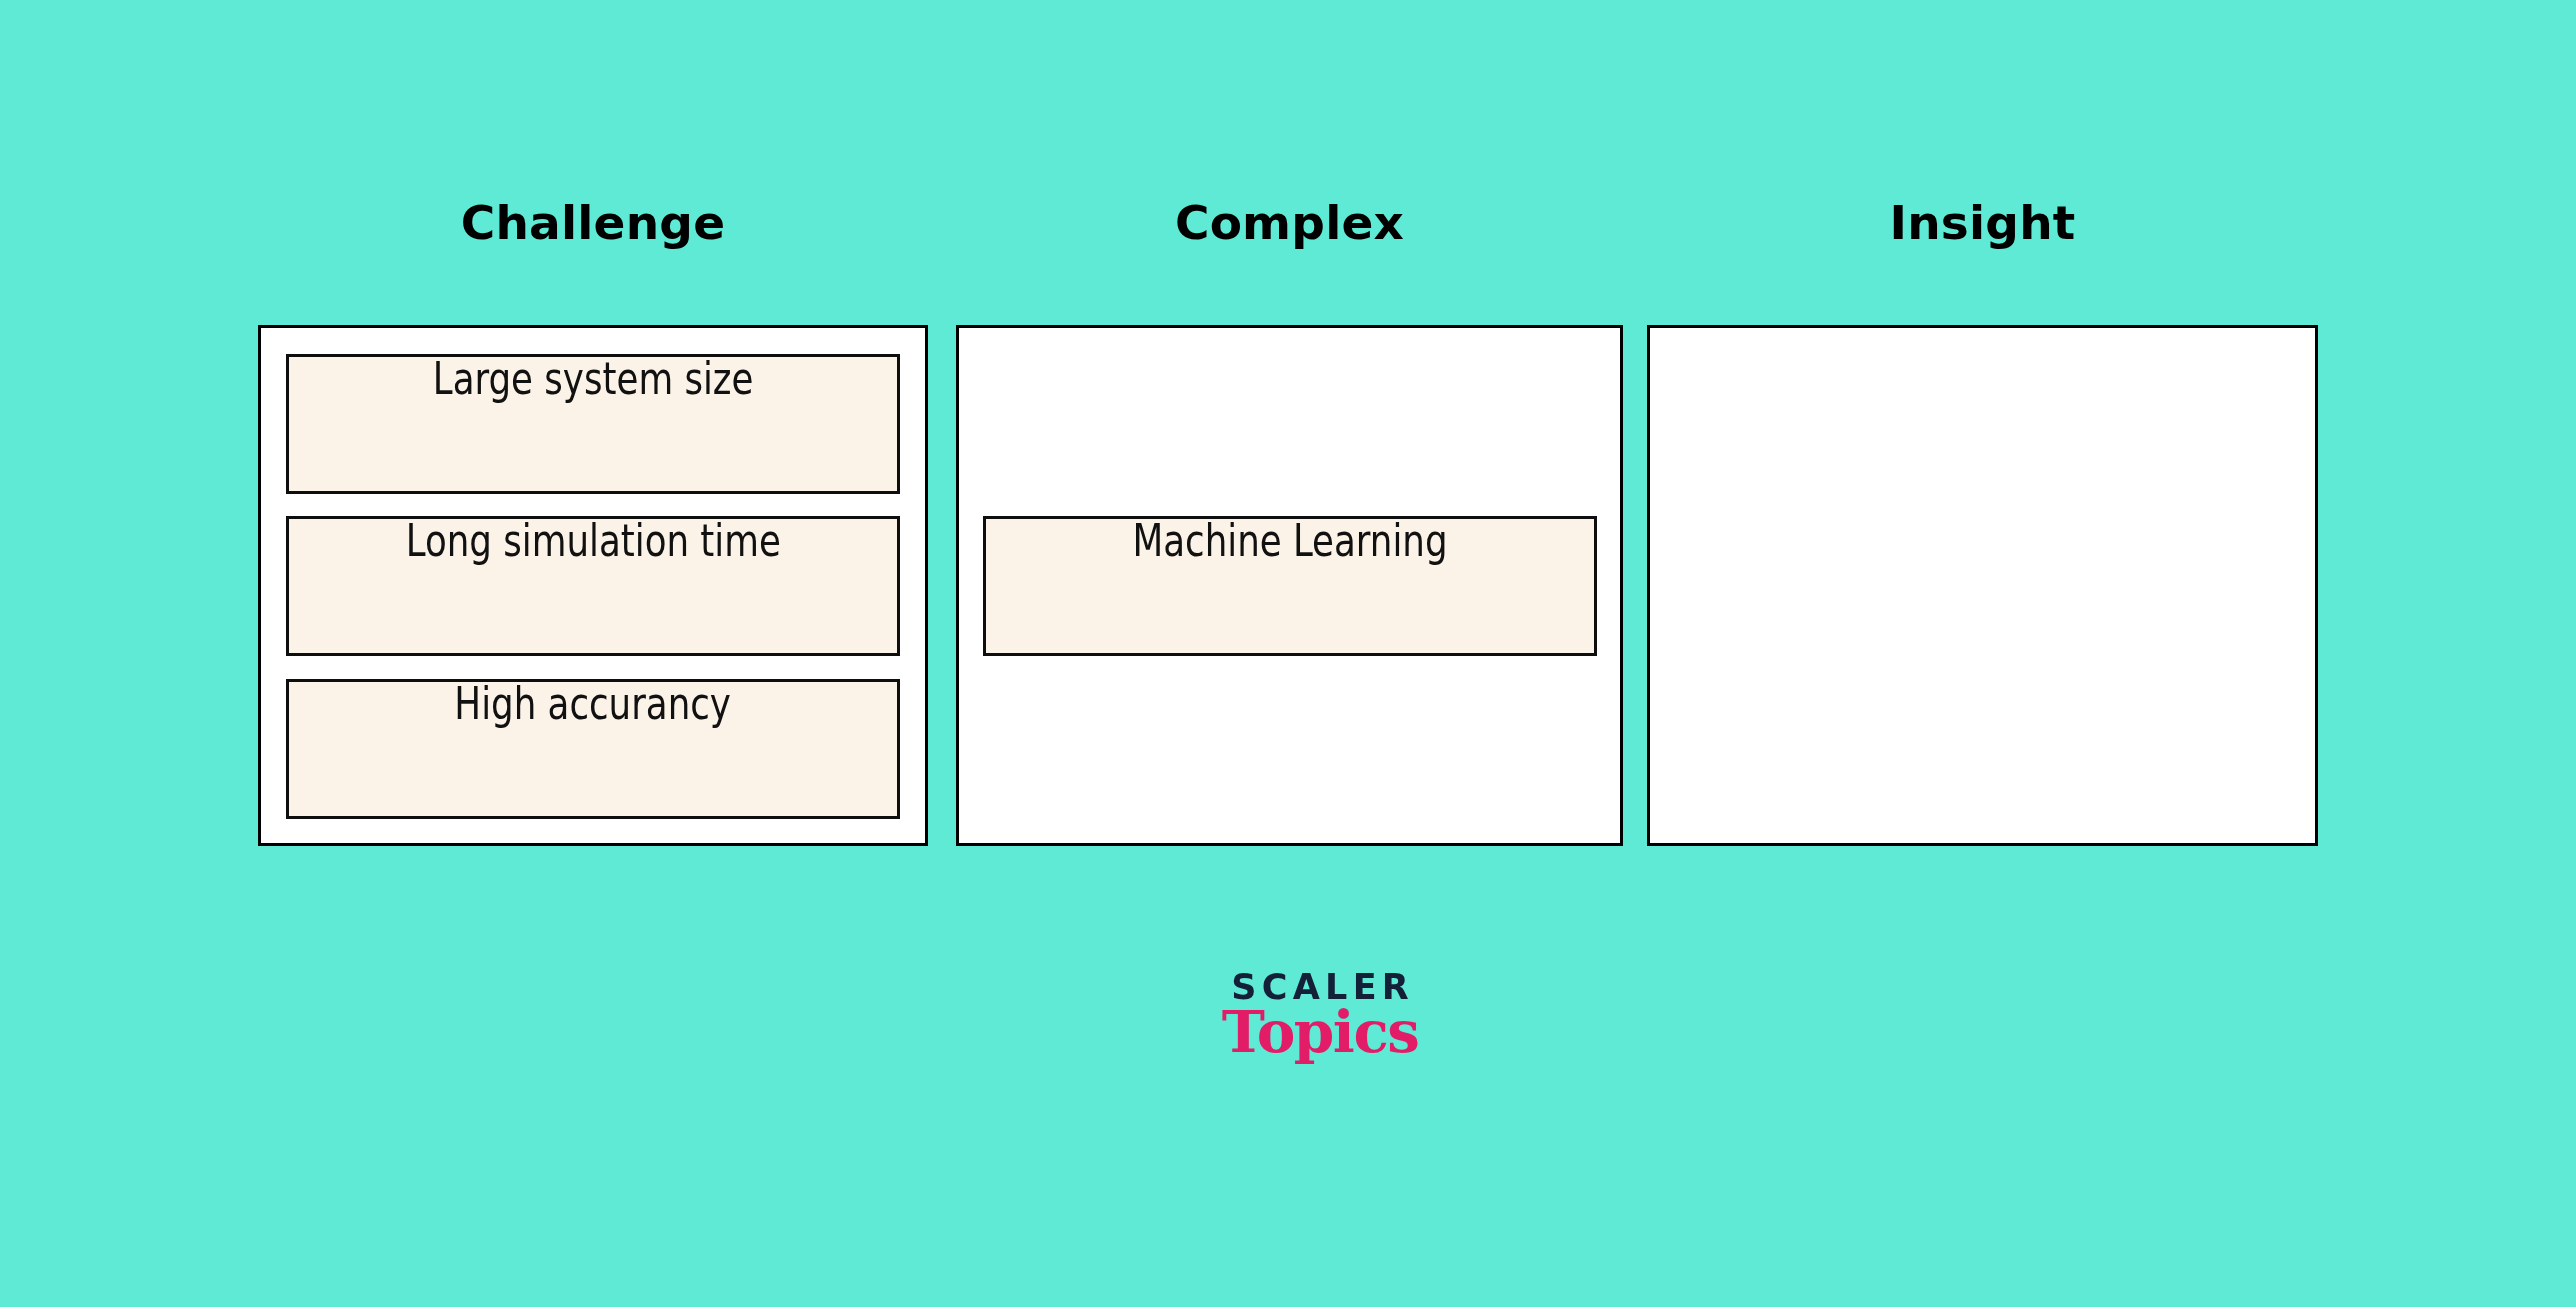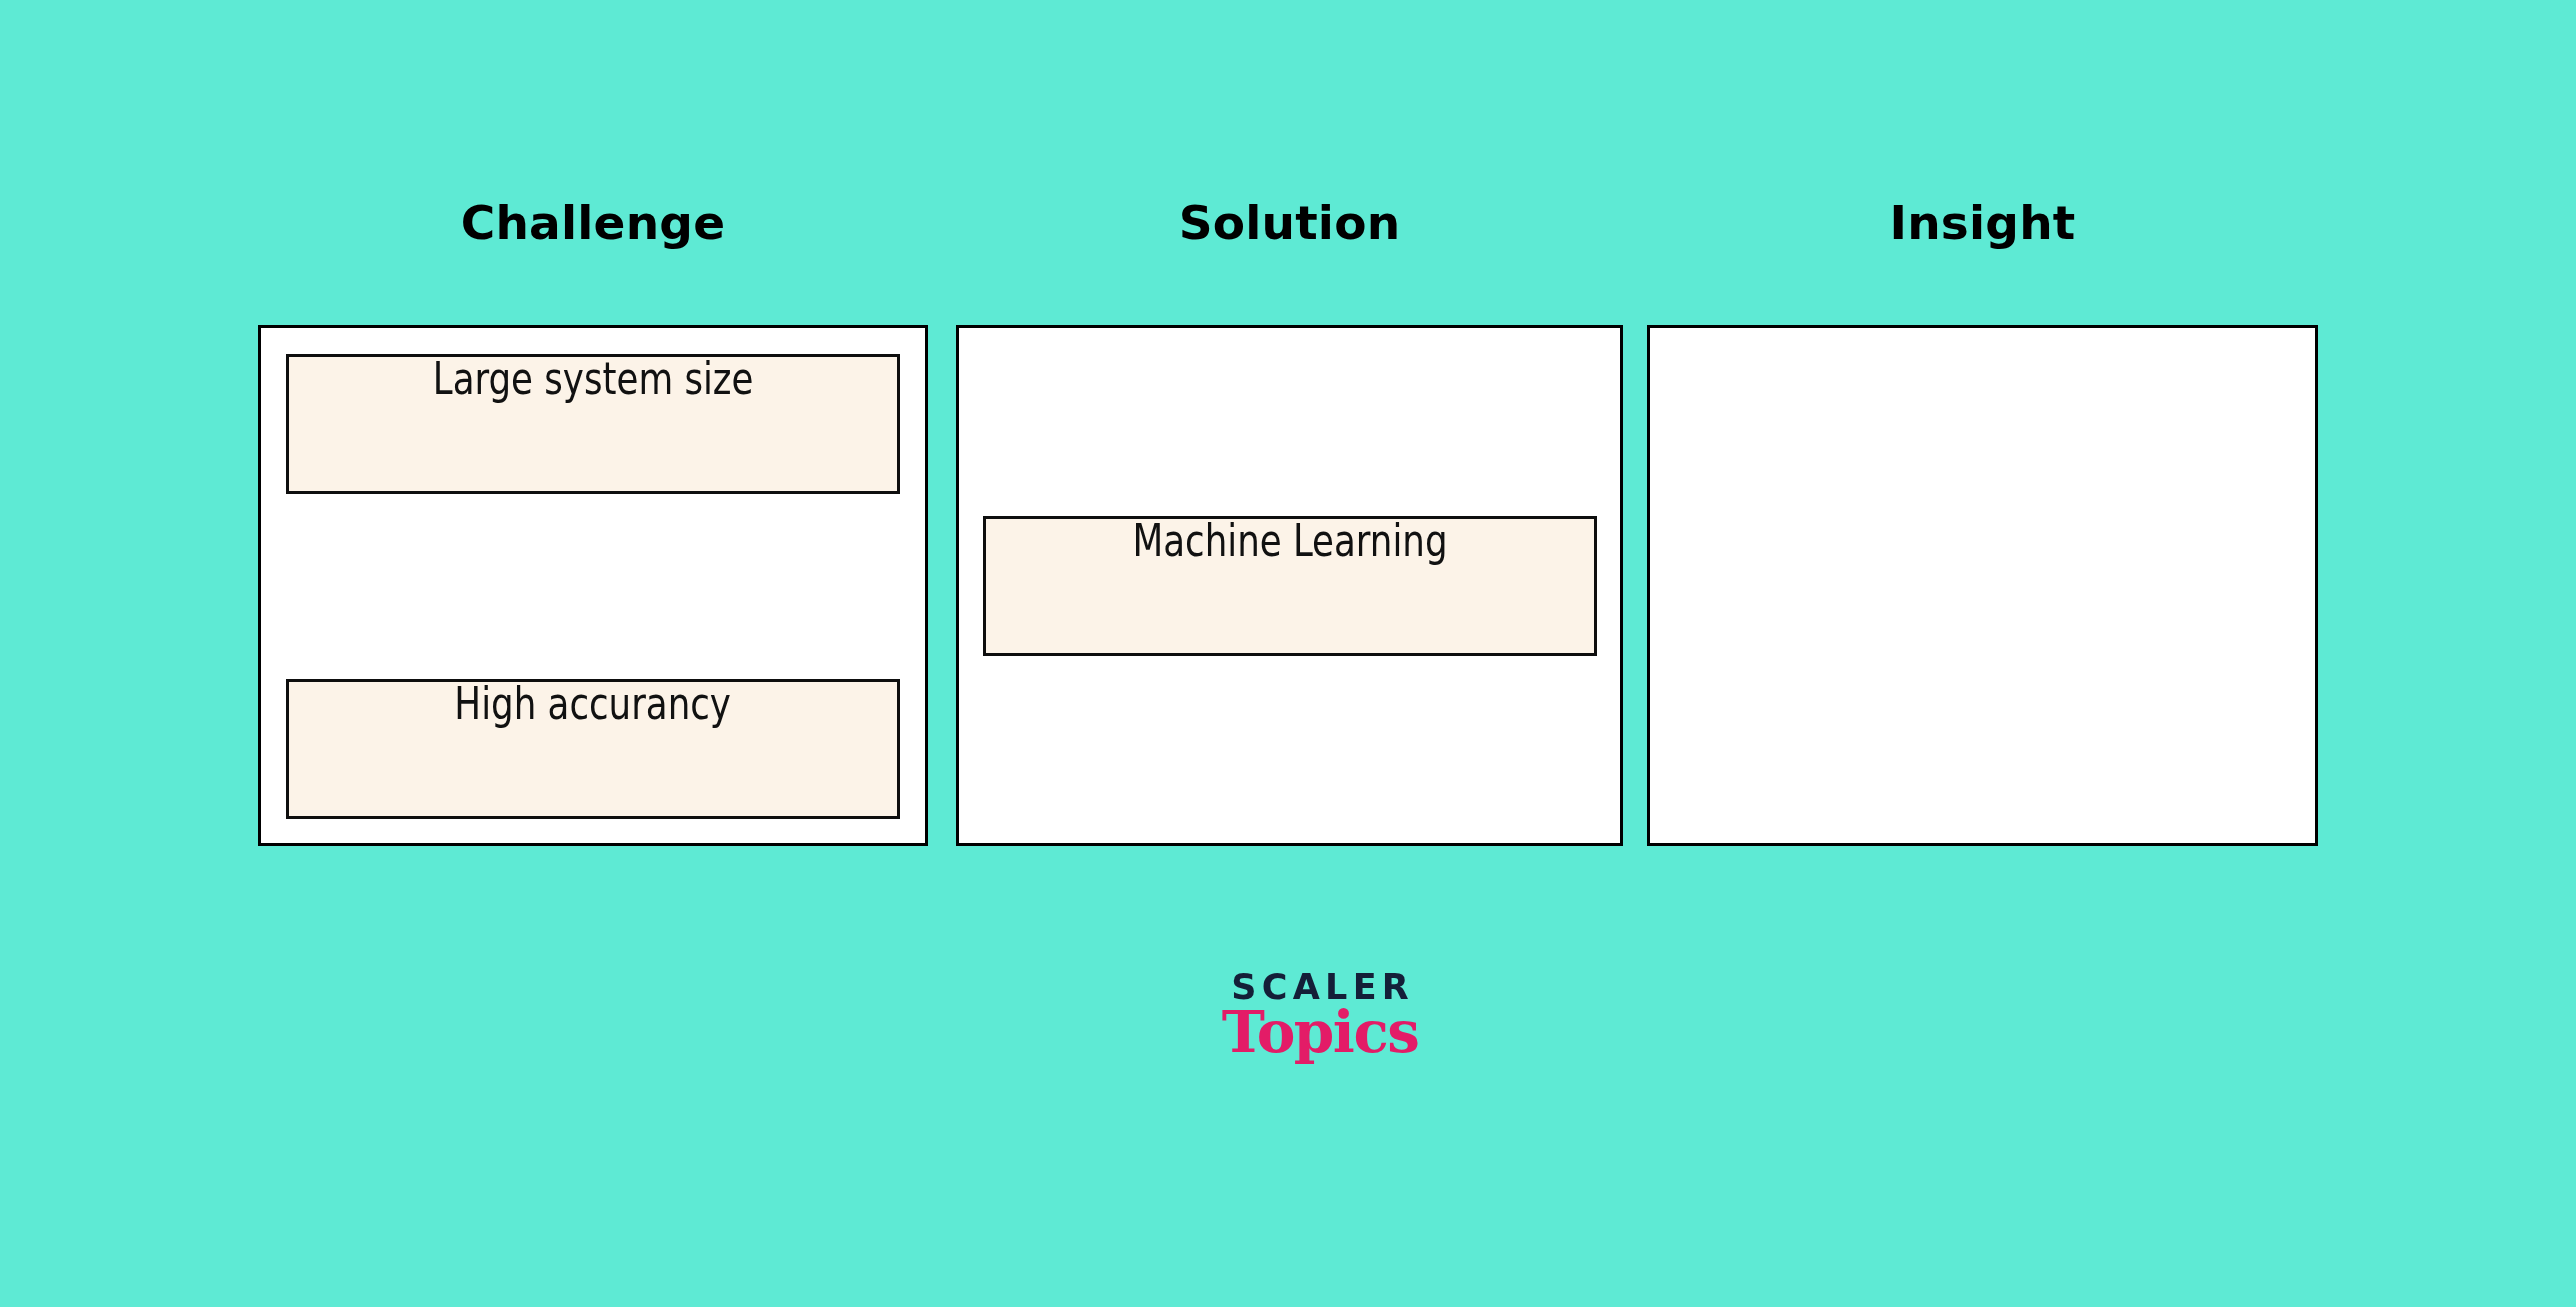--- a/index.html
+++ b/index.html
@@ -103,31 +103,34 @@
     letter-spacing: -1.5px;
   }
 </style>
 </head>
 <body>
 
 <div id="canvas">
 
   <div class="col-header" style="left:258px; top:199px; width:670px;">Challenge</div>
 
-  <div class="col-header" style="left:956px; top:199px; width:667px;">Solution</div>
+  <div class="col-header" style="left:956px; top:199px; width:667px;">Complex</div>
 
   <div class="col-header" style="left:1647px; top:199px; width:671px;">Insight</div>
 
   <div class="col-box" style="left:258px; top:325px; width:670px; height:521px;">
   </div>
 
   <div class="item-box" style="left:286px; top:354px; width:614px; height:140px;">
     <span class="item-label">Large system size</span>
   </div>
 
+  <div class="item-box" style="left:286px; top:516px; width:614px; height:140px;">
+    <span class="item-label">Long simulation time</span>
+  </div>
 
   <div class="item-box" style="left:286px; top:679px; width:614px; height:140px;">
     <span class="item-label">High accurancy</span>
   </div>
 
   <div class="col-box" style="left:956px; top:325px; width:667px; height:521px;">
   </div>
 
   <div class="item-box" style="left:983px; top:516px; width:614px; height:140px;">
     <span class="item-label">Machine Learning</span>

